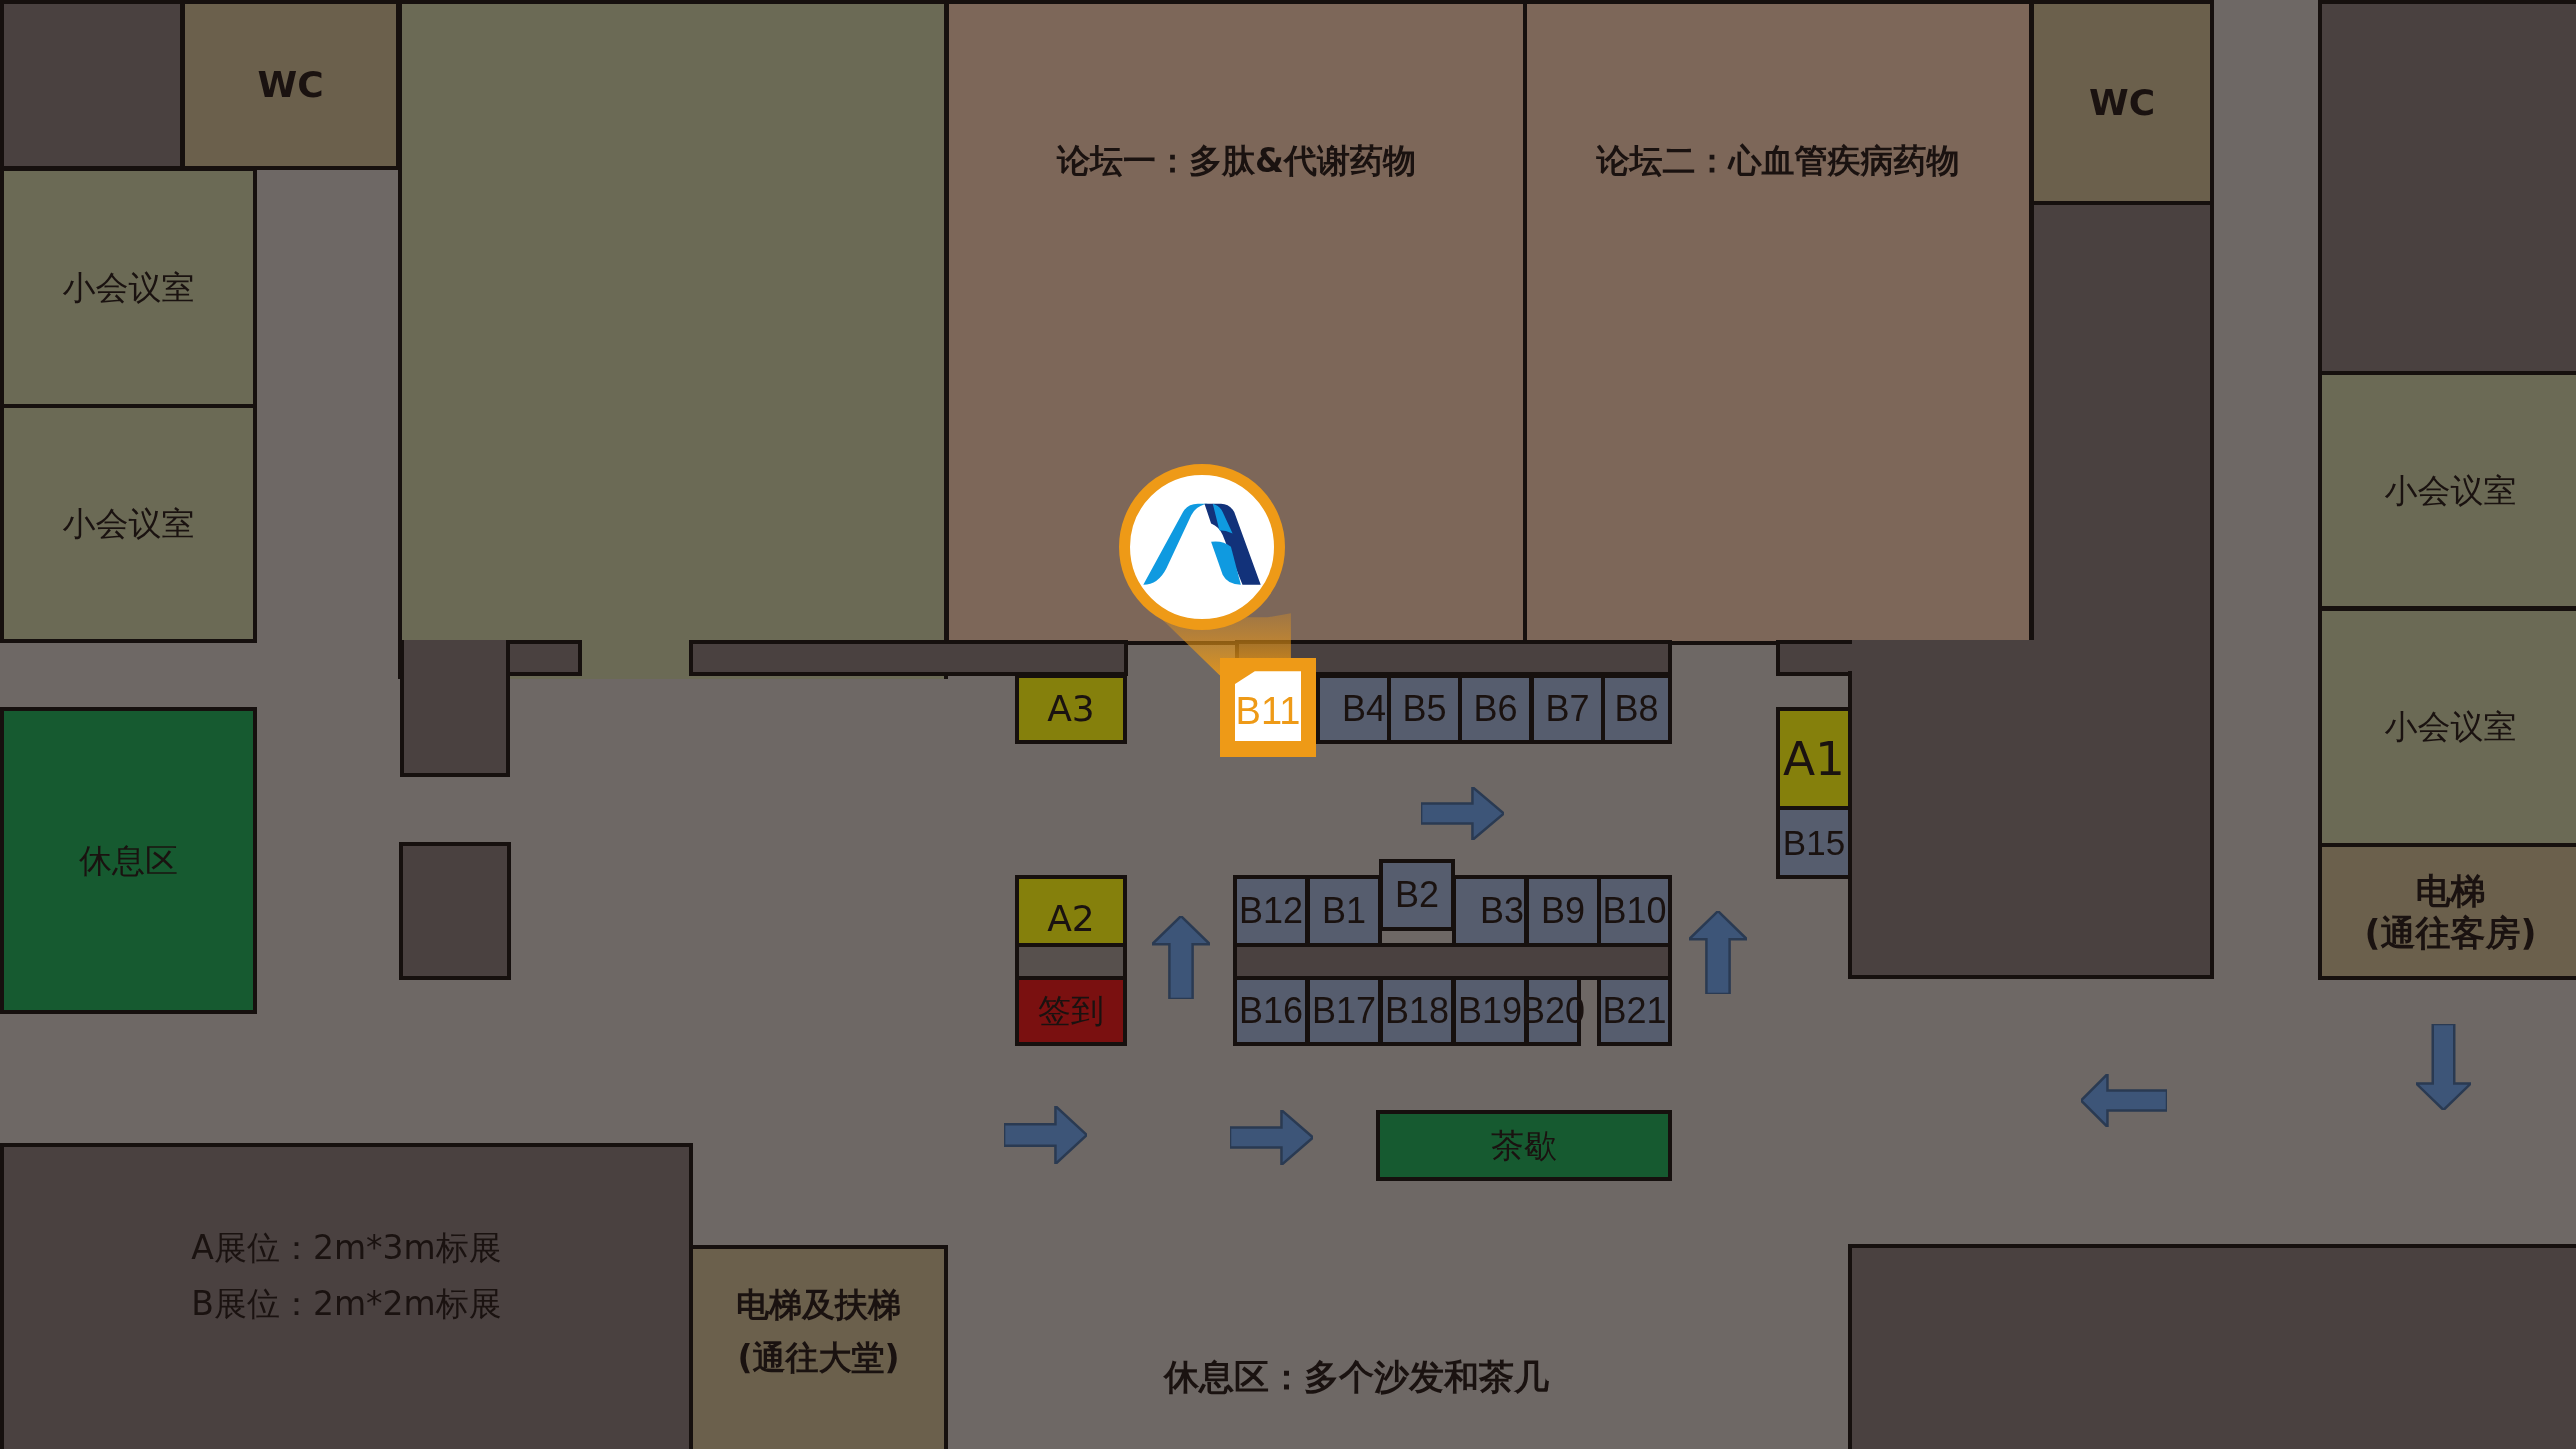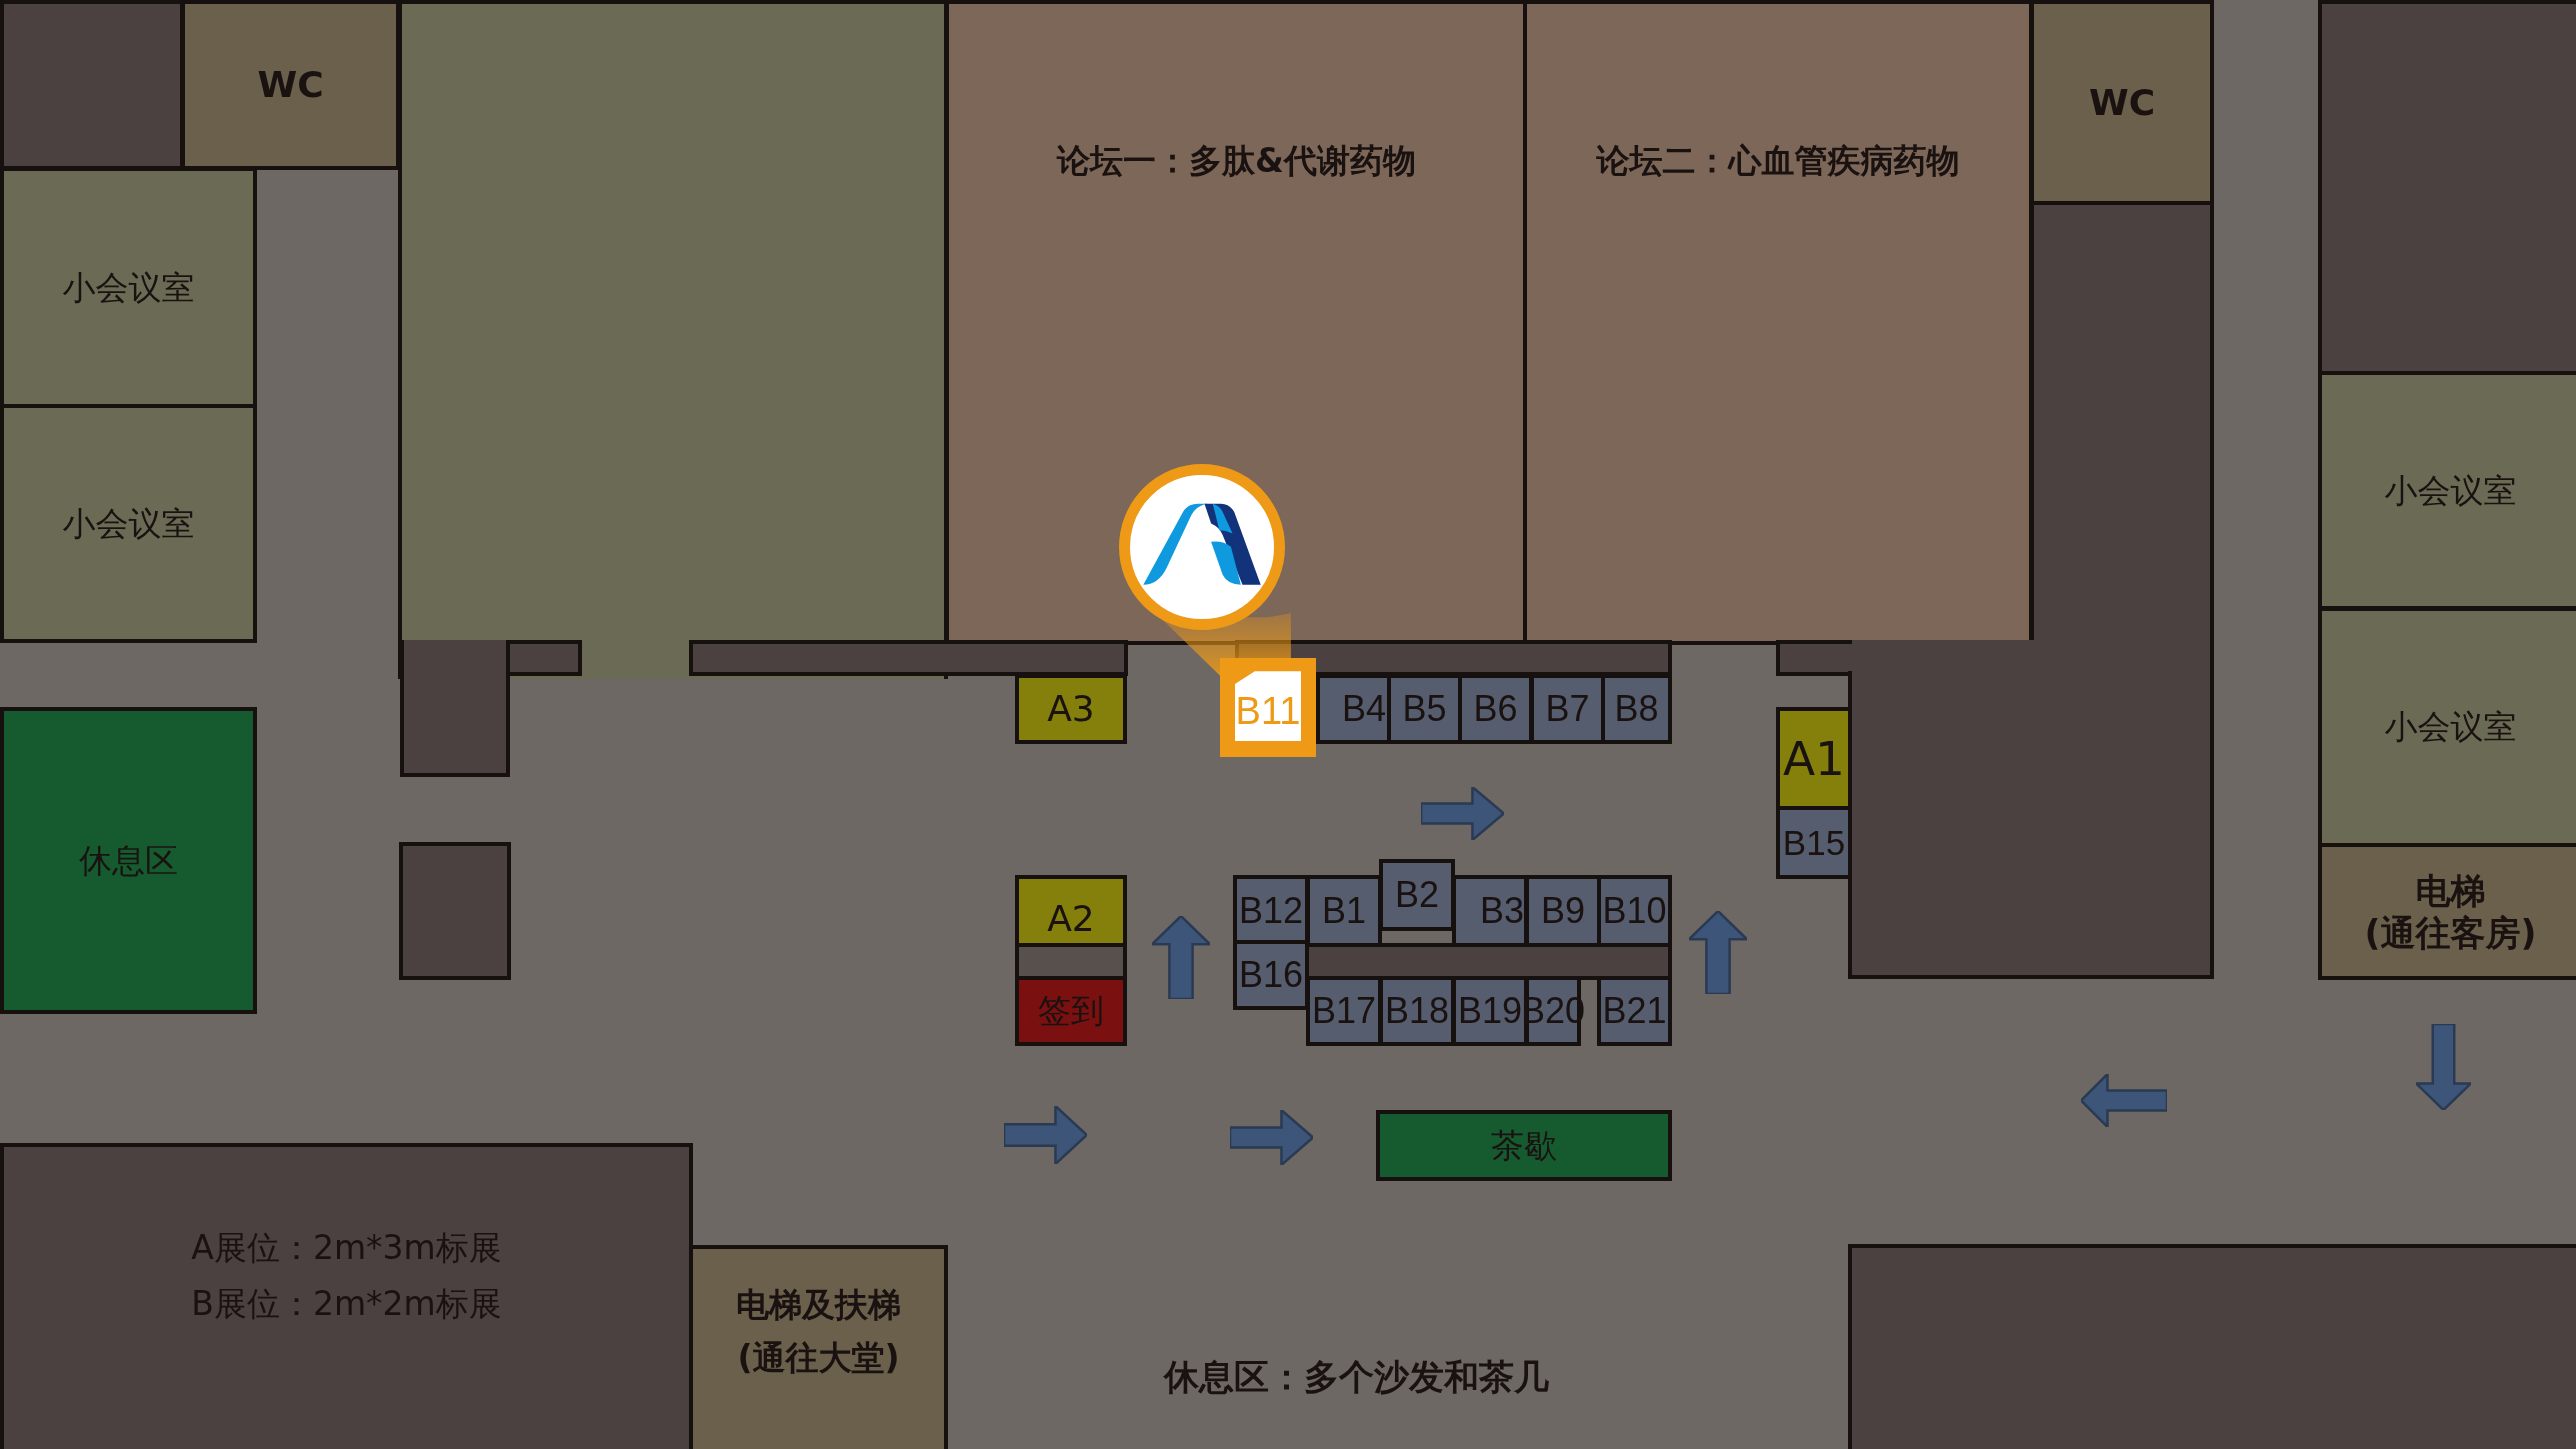--- a/index.html
+++ b/index.html
@@ -123,21 +123,21 @@
 <div class="blk booth" style="left:1452px;top:875px;width:76px;height:72px;justify-content:flex-end;">
     <span class="lbl">B3</span>
   </div>
 <div class="blk booth" style="left:1525px;top:875px;width:76px;height:72px;">
     <span class="lbl">B9</span>
   </div>
 <div class="blk booth" style="left:1597px;top:875px;width:75px;height:72px;">
     <span class="lbl">B10</span>
   </div>
 <div class="blk dark" style="left:1233px;top:943px;width:439px;height:37px;"></div>
-<div class="blk booth" style="left:1233px;top:940px;width:76px;height:70px;">
+<div class="blk booth" style="left:1233px;top:976px;width:76px;height:70px;">
     <span class="lbl">B16</span>
   </div>
 <div class="blk booth" style="left:1306px;top:976px;width:76px;height:70px;">
     <span class="lbl">B17</span>
   </div>
 <div class="blk booth" style="left:1379px;top:976px;width:76px;height:70px;">
     <span class="lbl">B18</span>
   </div>
 <div class="blk booth" style="left:1452px;top:976px;width:76px;height:70px;">
     <span class="lbl">B19</span>

